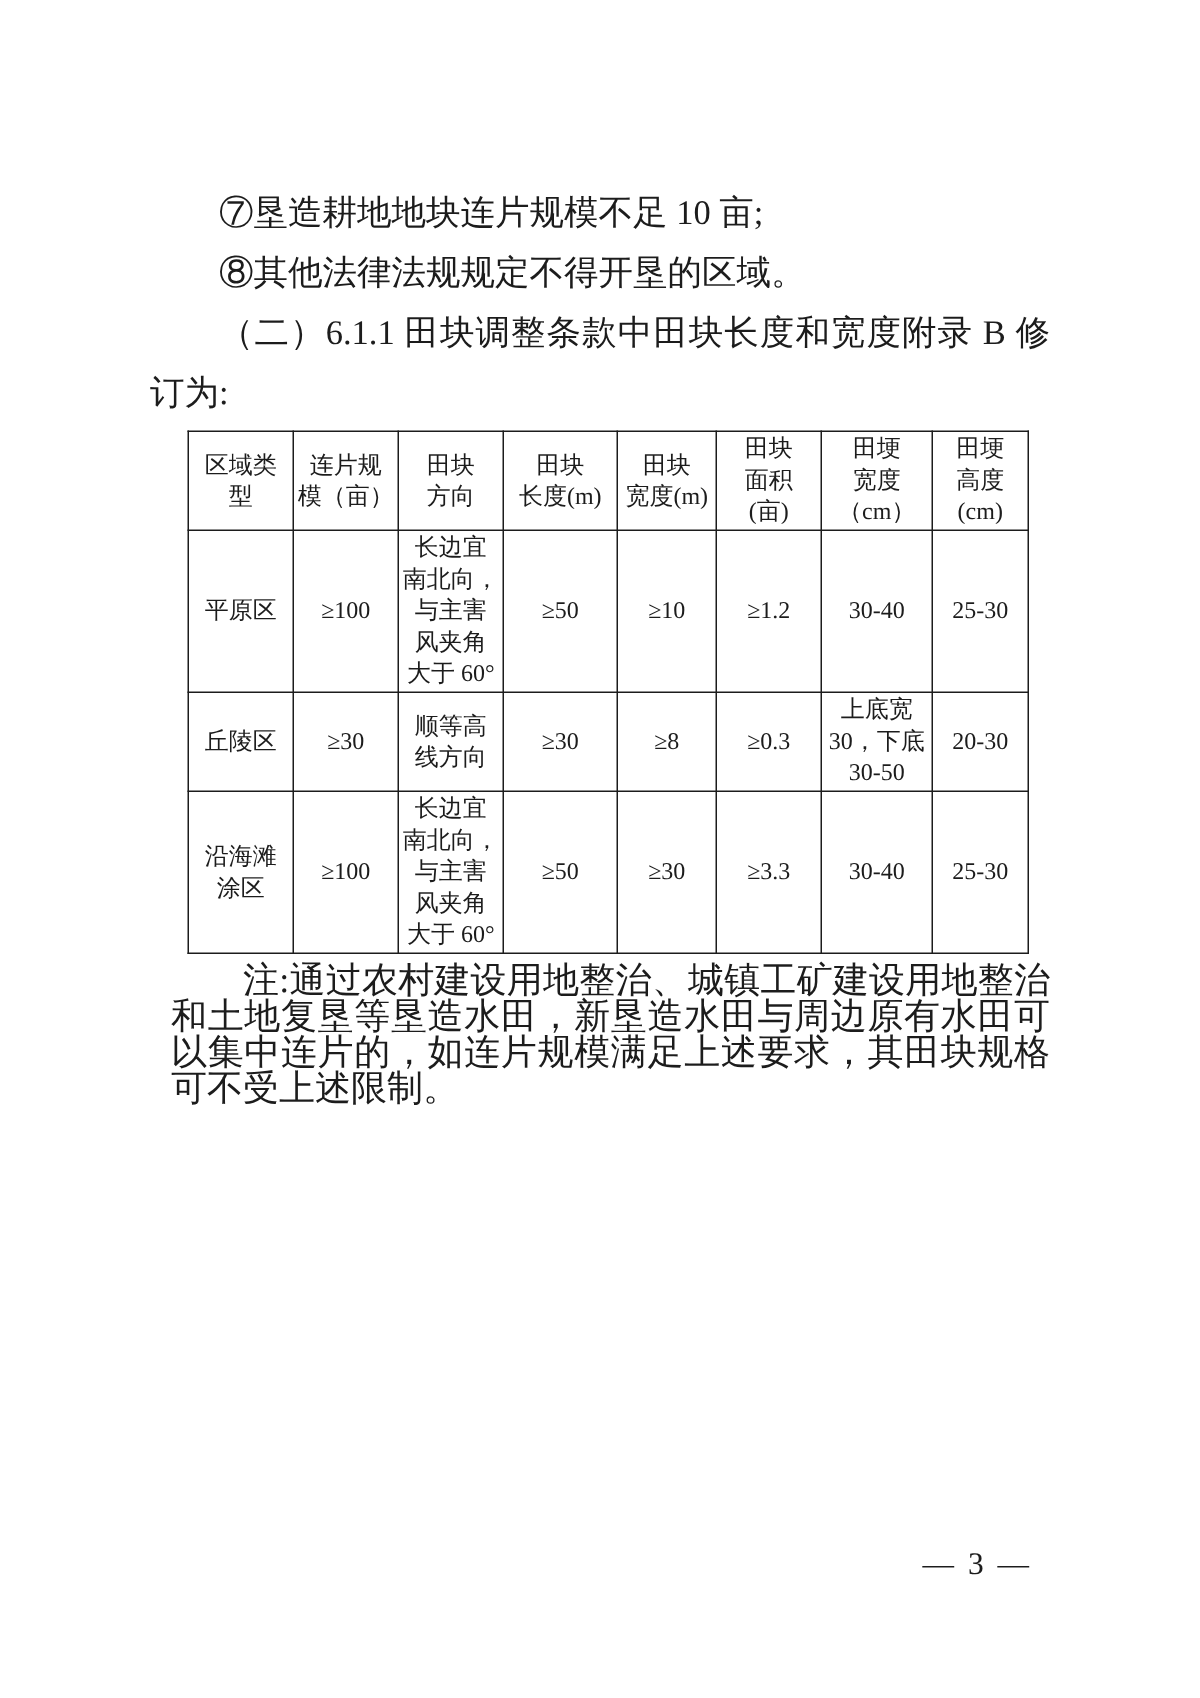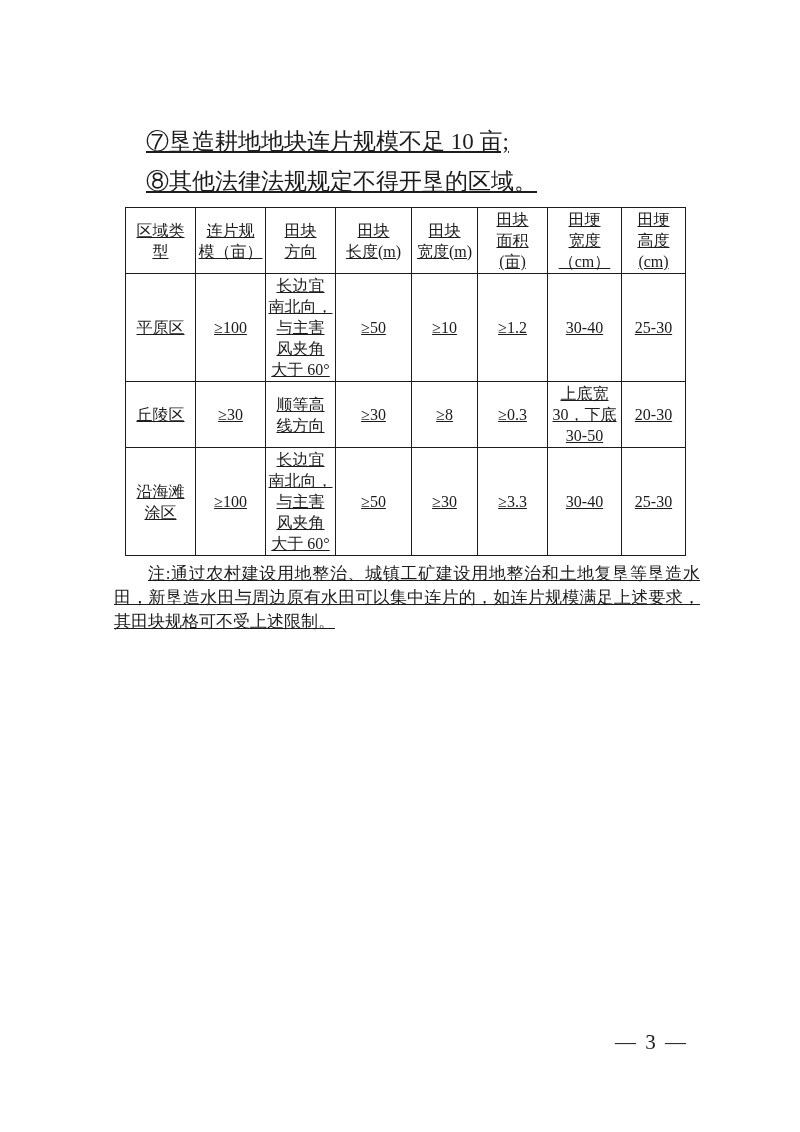--- a/index.html
+++ b/index.html
@@ -10,21 +10,20 @@
     position: relative;
     overflow: hidden;
     font-family: "Liberation Serif", "DejaVu Serif", serif;
     color: #1c1c1c;
   }
   .doc {
     position: absolute;
     top: 122px;
     left: 100px;
     width: 600px;
-    text-decoration: underline;
   }
   .body-para {
     font-size: 23px;
     line-height: 40px;
     text-align: justify;
     text-indent: 2em;
   }
   .spec-table {
     border-collapse: collapse;
     table-layout: fixed;
@@ -42,21 +41,21 @@
     padding: 1px 1px;
     white-space: pre-line;
     overflow: hidden;
   }
   .spec-table thead tr { height: 58px; }
   .spec-table tbody tr:nth-child(1) { height: 100px; }
   .spec-table tbody tr:nth-child(2) { height: 62px; }
   .spec-table tbody tr:nth-child(3) { height: 44px; }
   .spec-table tbody tr:nth-child(4) { height: 120px; }
   .note {
-    font-size: 17px;
+    font-size: 24px;
     line-height: 24px;
     text-align: justify;
     text-indent: 2em;
     margin: 2px 0 8px 14px;
     width: 586px;
   }
   .page-number {
     position: absolute;
     top: 1030px;
     right: 112px;
@@ -64,20 +63,21 @@
     letter-spacing: 2px;
     white-space: nowrap;
   }
 </style>
 </head>
 <body>
 
 <div class="doc">
   <p class="body-para">⑦垦造耕地地块连片规模不足 10 亩;</p>
   <p class="body-para">⑧其他法律法规规定不得开垦的区域。</p>
+  <p class="body-para">（二）6.1.1 田块调整条款中田块长度和宽度附录 B 修订为:</p>
 
   <table class="spec-table">
     <colgroup>
         <col style="width: 70px;">
         <col style="width: 70px;">
         <col style="width: 70px;">
         <col style="width: 76px;">
         <col style="width: 66px;">
         <col style="width: 70px;">
         <col style="width: 74px;">

